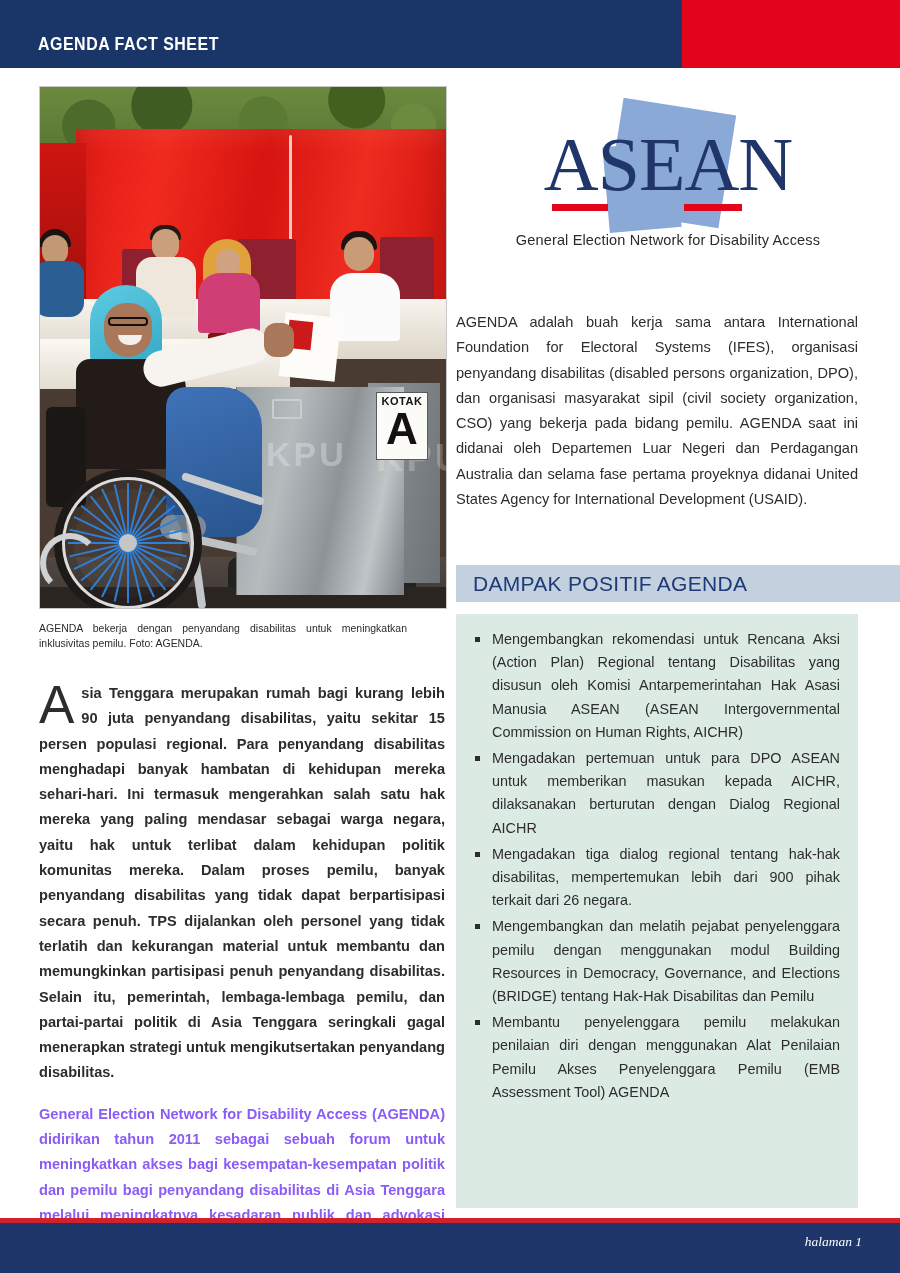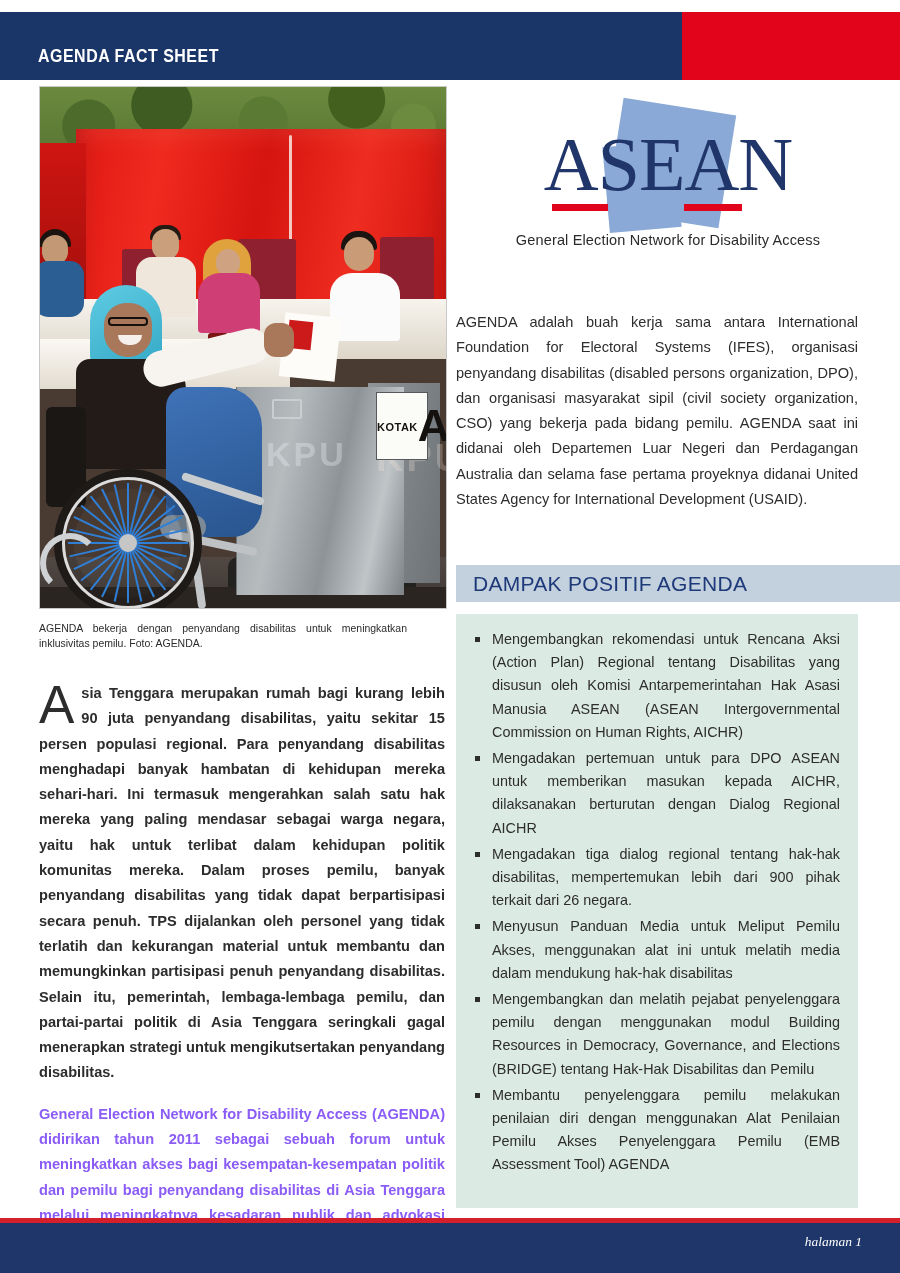--- a/index.html
+++ b/index.html
@@ -16,21 +16,21 @@
     position: relative;
     width: 900px;
     height: 1273px;
     background: #ffffff;
     overflow: hidden;
   }
 
   
   .topbar {
     position: absolute;
-    left: 0; top: 12px;
+    left: 0; top: 0;
     width: 900px; height: 68px;
   }
   .topbar-navy {
     position: absolute;
     left: 0; top: 0;
     width: 682px; height: 68px;
     background: #1a3668;
   }
   .topbar-red {
     position: absolute;
@@ -181,21 +181,21 @@
     letter-spacing: 3px; font-family: "Liberation Sans", sans-serif;
   }
   .ph-box-kpu2 {
     position: absolute; left: 336px; top: 350px;
     color: rgba(250,235,225,.26); font-size: 38px; font-weight: bold;
     letter-spacing: 3px;
   }
   .ph-kotak {
     position: absolute; left: 336px; top: 305px; width: 52px; height: 68px;
     background: #fbfbf7; border: 1px solid #55595c;
-    display: flex; align-items: center;
+    display: flex; flex-direction: column; align-items: center;
   }
   .ph-kotak-t {
     font-size: 11px; font-weight: bold; letter-spacing: .5px; color: #14110f;
     margin-top: 2px; font-family: "Liberation Sans Narrow","Liberation Sans",sans-serif;
   }
   .ph-kotak-a {
     font-size: 44px; font-weight: bold; line-height: 44px; color: #14110f;
   }
   
   .wc-tire {
@@ -560,21 +560,20 @@
 
   <div class="dampak-head">
     <div class="dampak-head-text">DAMPAK POSITIF AGENDA</div>
   </div>
 
   <div class="bullets-box">
     <ul class="bullets" id="bullet-list">
         <li>Mengembangkan rekomendasi untuk Rencana Aksi (Action Plan) Regional tentang Disabilitas yang disusun oleh Komisi Antarpemerintahan Hak Asasi Manusia ASEAN (ASEAN Intergovernmental Commission on Human Rights, AICHR)</li>
         <li>Mengadakan pertemuan untuk para DPO ASEAN untuk memberikan masukan kepada AICHR, dilaksanakan berturutan dengan Dialog Regional AICHR</li>
         <li>Mengadakan tiga dialog regional tentang hak-hak disabilitas, mempertemukan lebih dari 900 pihak terkait dari 26 negara.</li>
-        <li>Menyusun Panduan Media untuk Meliput Pemilu Akses, menggunakan alat ini untuk melatih media dalam mendukung hak-hak disabilitas</li>
         <li>Mengembangkan dan melatih pejabat penyelenggara pemilu dengan menggunakan modul Building Resources in Democracy, Governance, and Elections (BRIDGE) tentang Hak-Hak Disabilitas dan Pemilu</li>
         <li>Membantu penyelenggara pemilu melakukan penilaian diri dengan menggunakan Alat Penilaian Pemilu Akses Penyelenggara Pemilu (EMB Assessment Tool) AGENDA</li>
       </ul>
   </div>
 
   <div class="footer-red"></div>
   <div class="footer-navy"></div>
   <div class="footer-page">halaman 1</div>
 
 </div>

